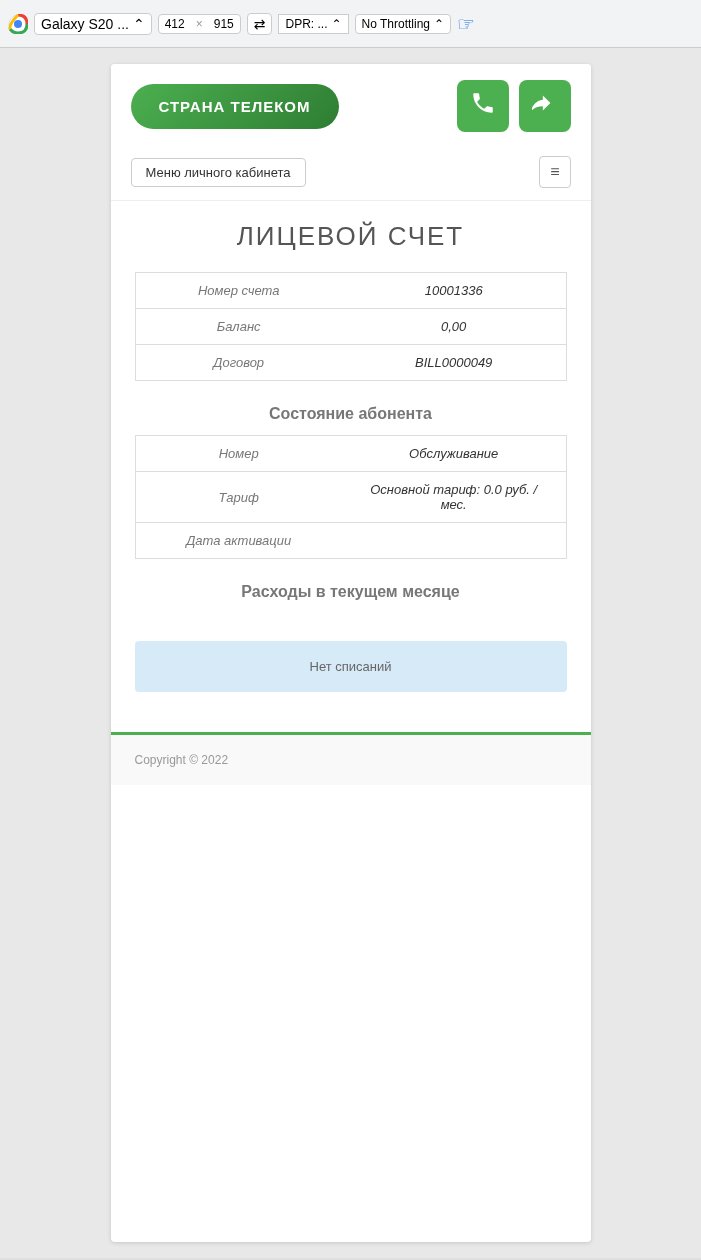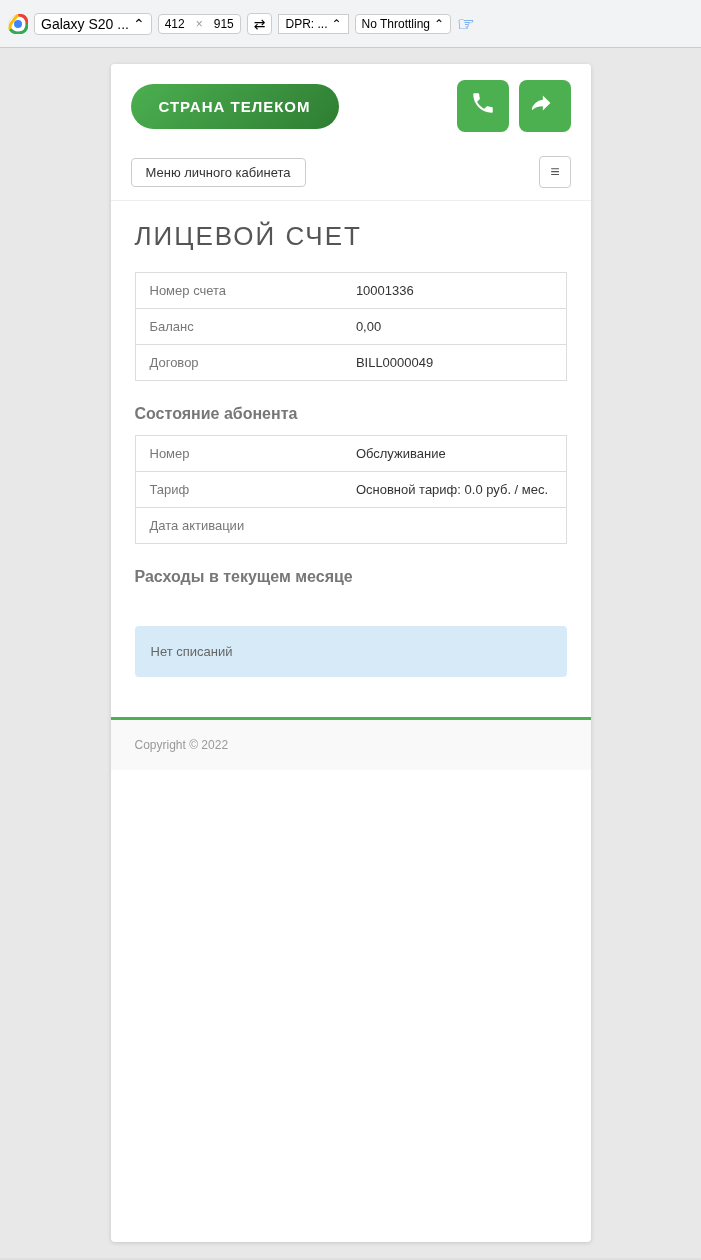--- a/index.html
+++ b/index.html
@@ -154,37 +154,39 @@
       border-radius: 4px;
       padding: 6px 10px;
       cursor: pointer;
       font-size: 16px;
       color: #555;
     }
 
     
     .main-content {
       padding: 20px 24px;
+      text-align: center;
     }
 
     .page-title {
       font-size: 26px;
       font-weight: 300;
       color: #555;
       letter-spacing: 2px;
       text-transform: uppercase;
       margin-bottom: 20px;
     }
 
     
     .info-table {
       width: 100%;
       border-collapse: collapse;
       border: 1px solid #ddd;
       margin-bottom: 24px;
+      font-style: italic;
     }
     .info-table td {
       padding: 10px 14px;
       border-bottom: 1px solid #ddd;
       font-size: 13px;
     }
     .info-table tr:last-child td {
       border-bottom: none;
     }
     .info-table td:first-child {

